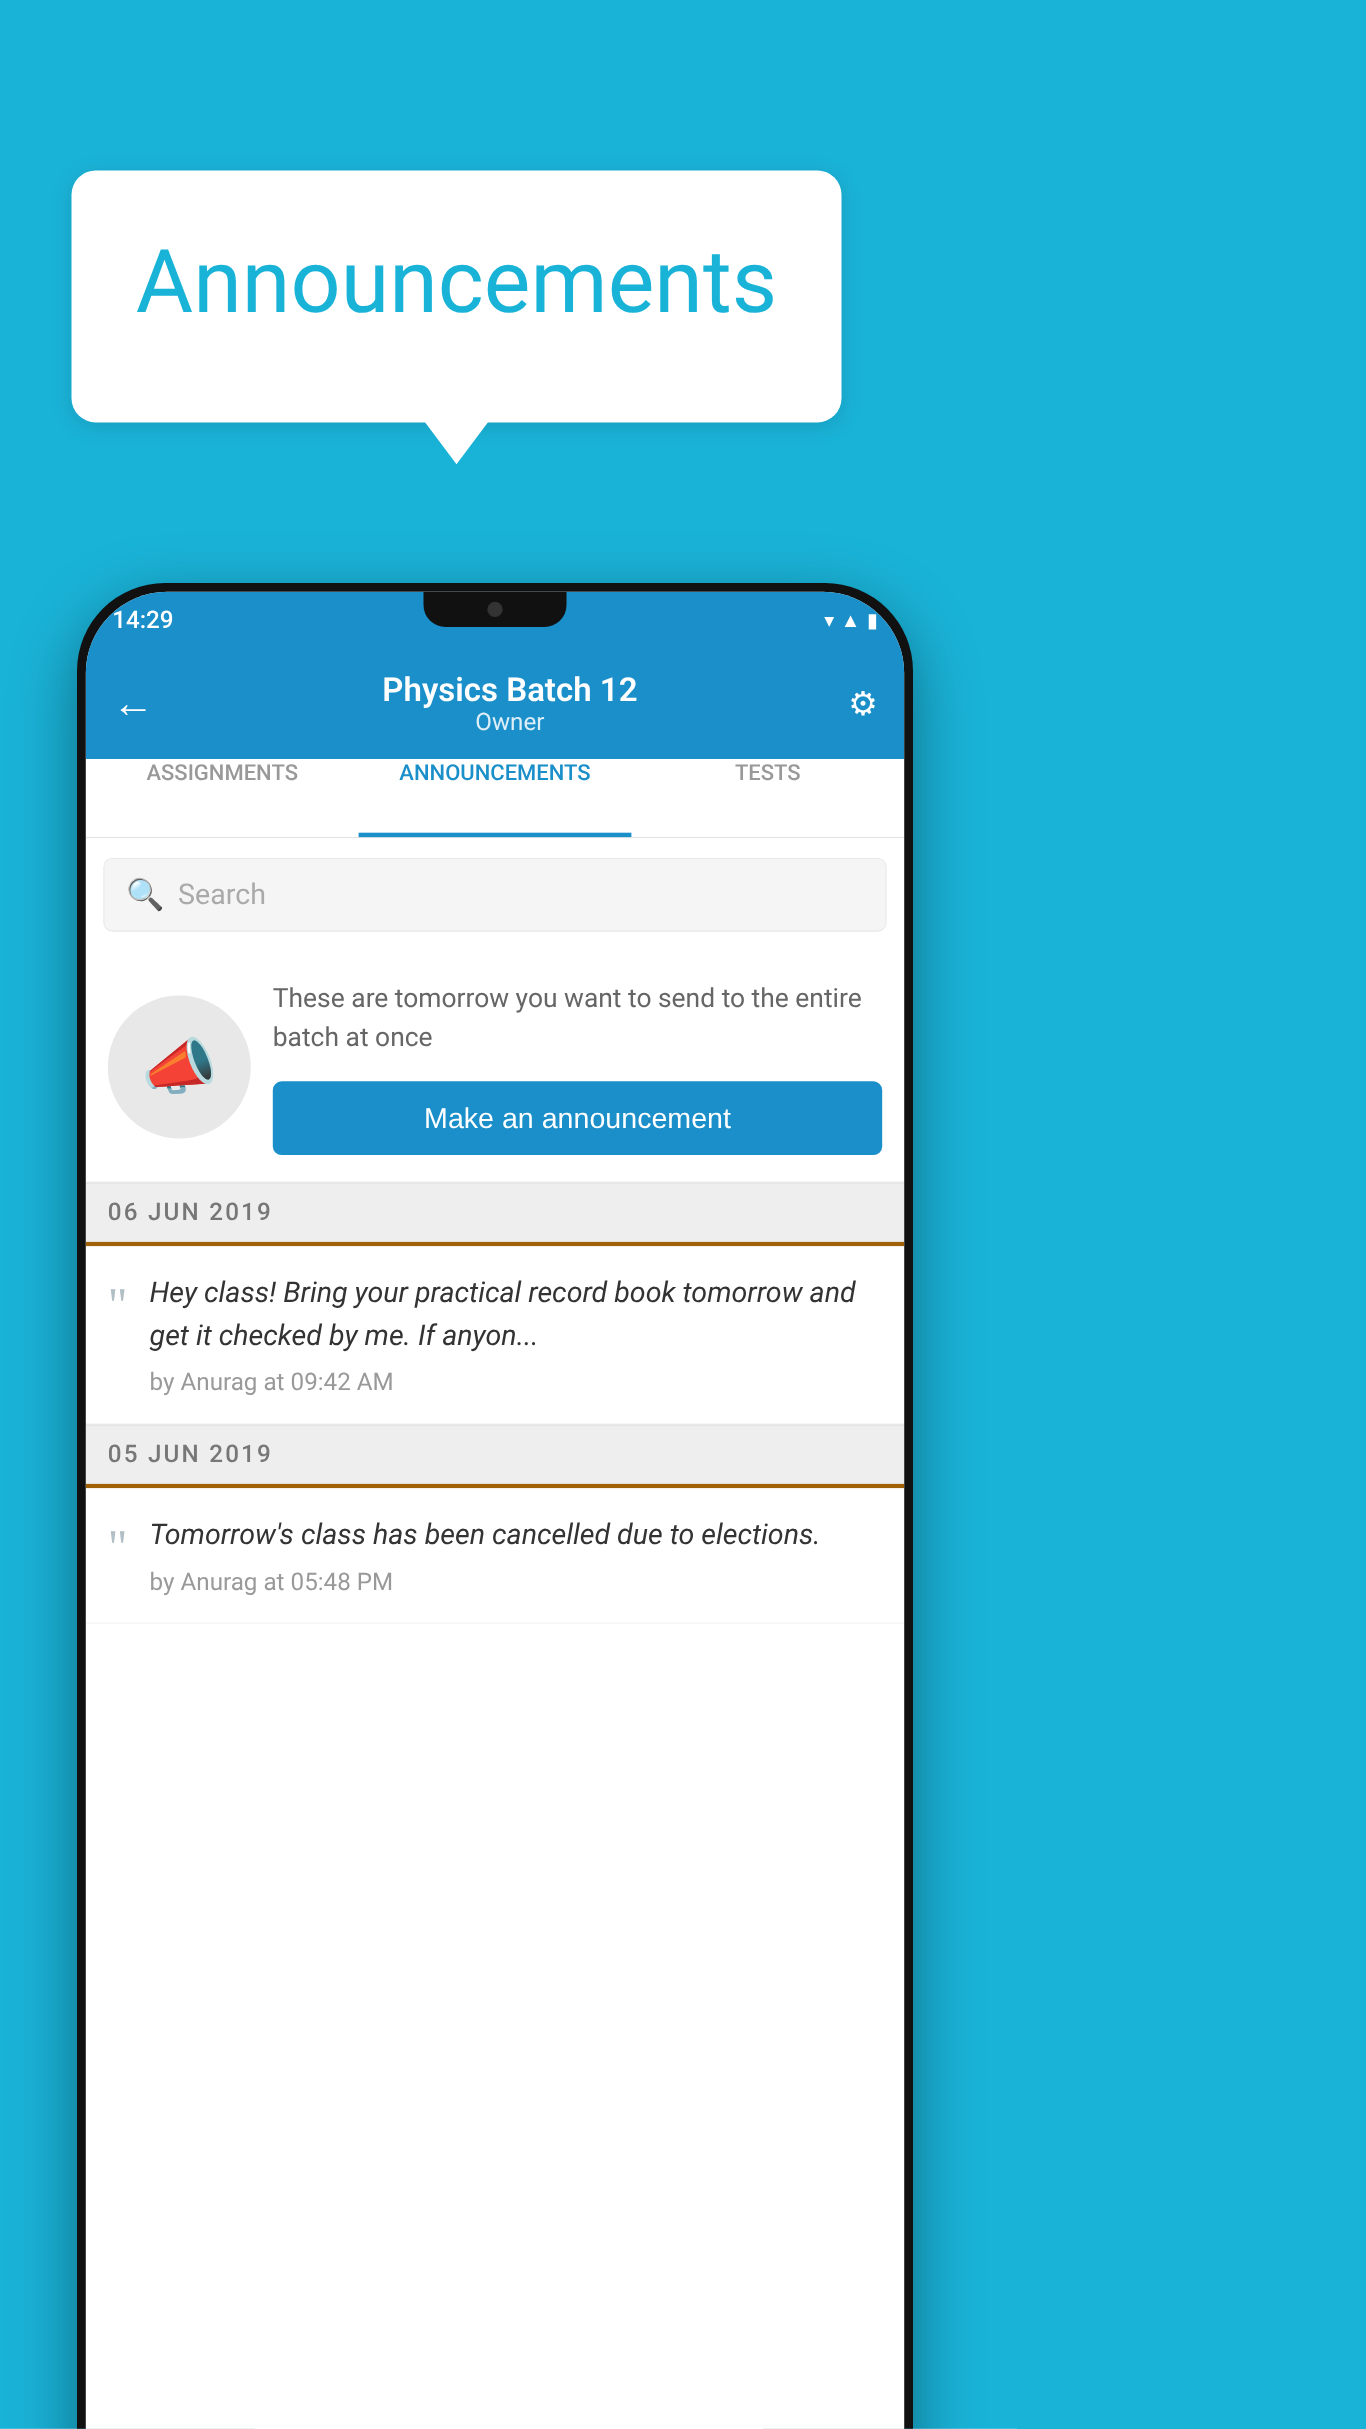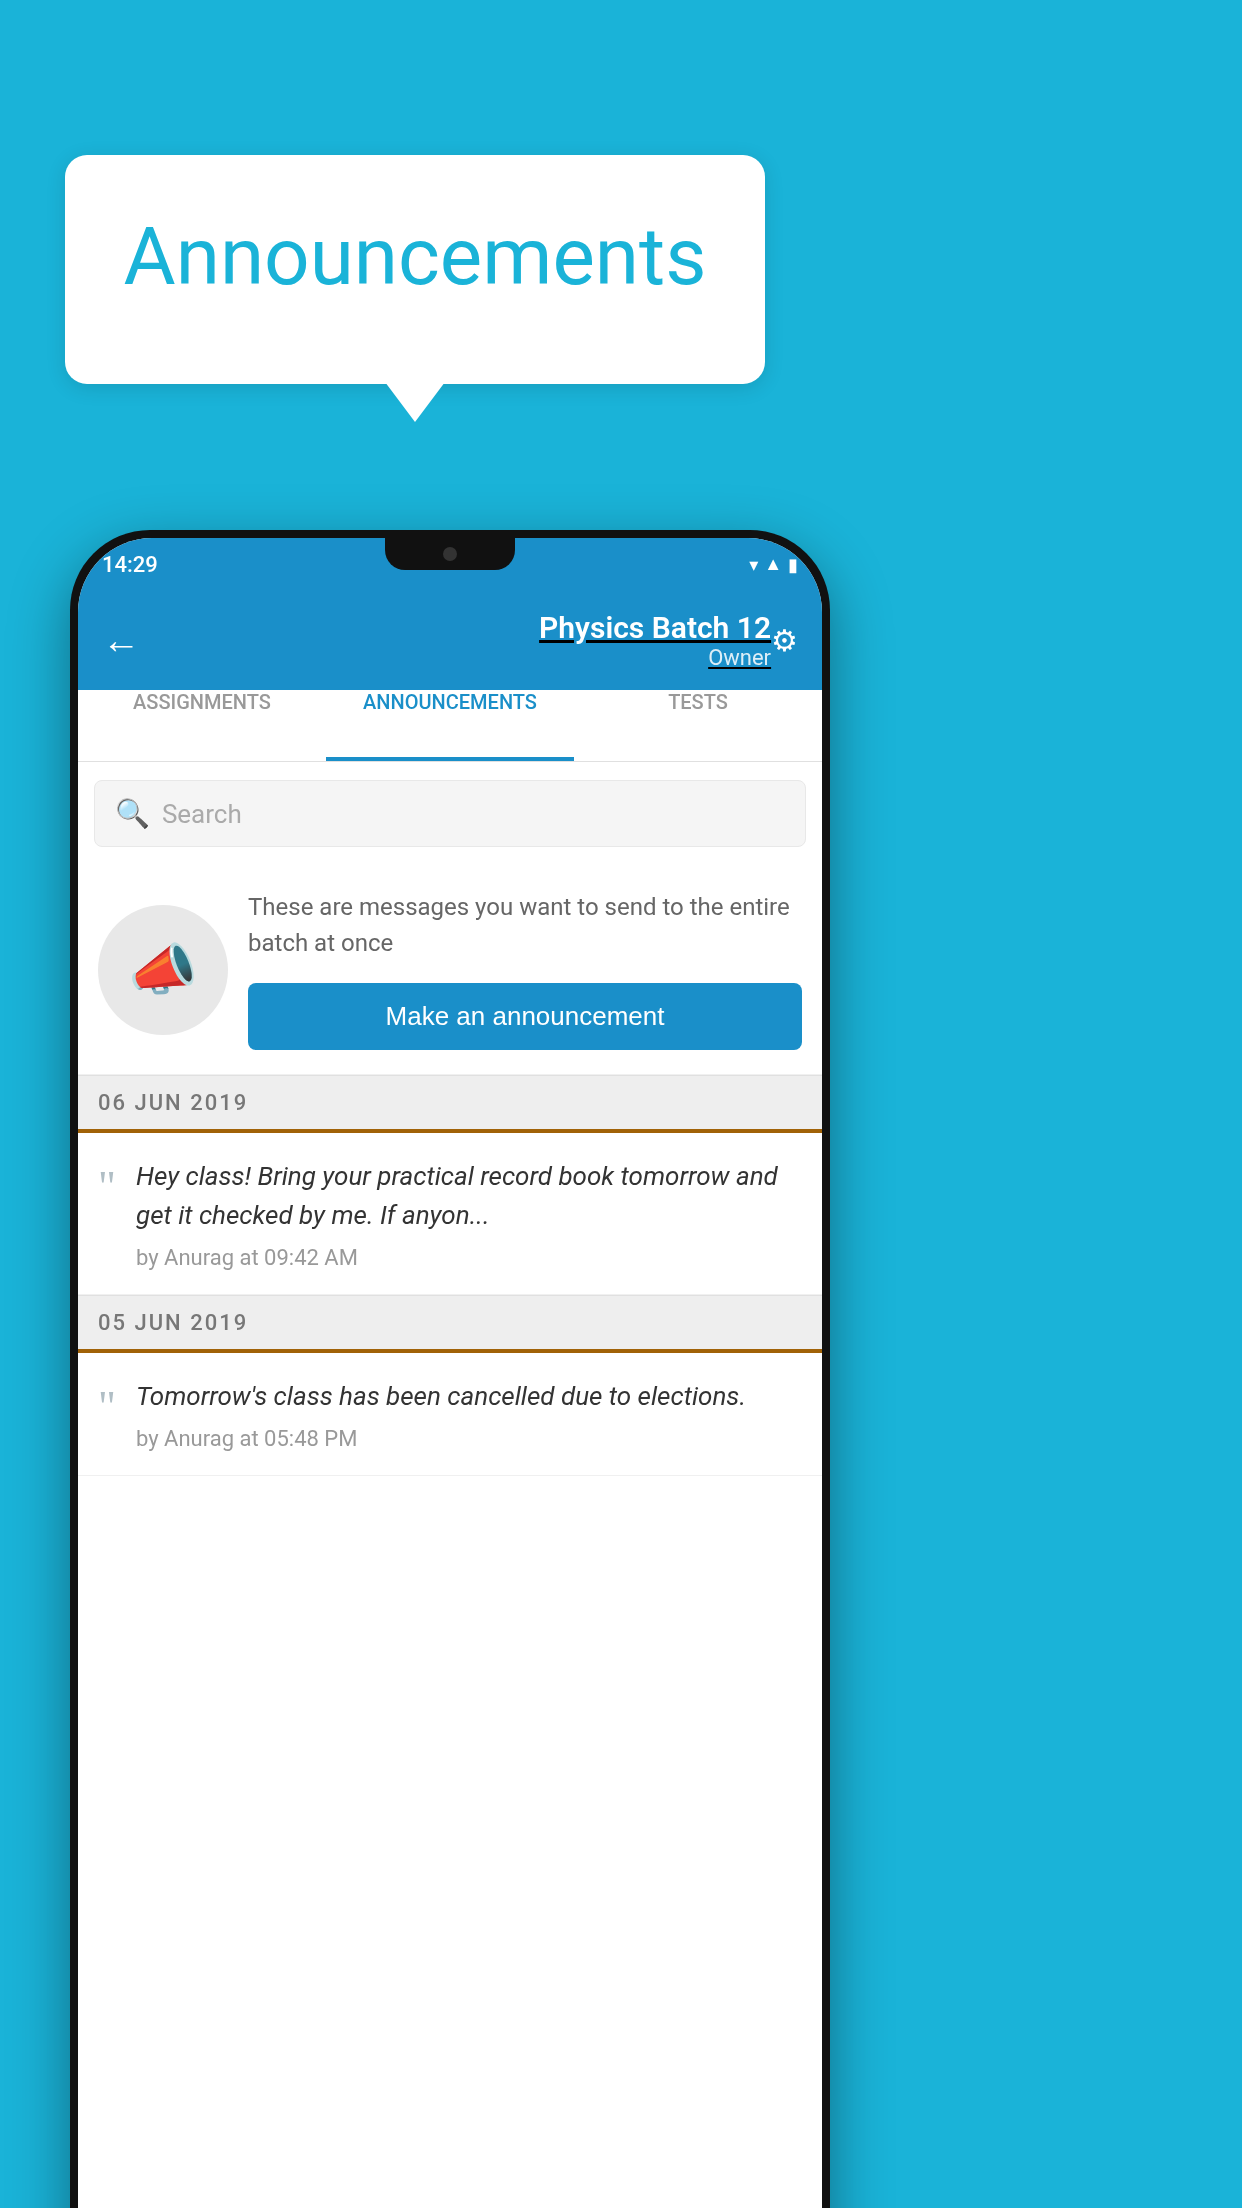--- a/index.html
+++ b/index.html
@@ -133,22 +133,21 @@
     }
     .back-btn {
       color: white;
       font-size: 38px;
       cursor: pointer;
       margin-right: 16px;
       font-weight: 300;
     }
     .app-bar-center {
       flex: 1;
-      text-align: right;
-      text-decoration: underline;
+      text-align: center;
     }
     .app-bar-title {
       color: white;
       font-size: 30px;
       font-weight: 600;
     }
     .app-bar-subtitle {
       color: rgba(255,255,255,0.85);
       font-size: 22px;
     }
@@ -359,21 +358,21 @@
       <div class="search-bar">
         <div class="search-icon-wrap">🔍</div>
         <span class="search-placeholder">Search</span>
       </div>
 
       <div class="promo-card">
         <div class="promo-icon-circle">
           <span class="megaphone-icon">📣</span>
         </div>
         <div class="promo-right">
-          <div class="promo-text">These are messages you want to send to the entire batch at once</div>
+          <div class="promo-text">These are tomorrow you want to send to the entire batch at once</div>
           <button class="make-announcement-btn">Make an announcement</button>
         </div>
       </div>
 
       <div class="date-section">06  JUN  2019</div>
 
       <div class="announcement-item">
         <div class="quote-icon">"</div>
         <div class="announcement-content">
           <div class="announcement-text">Hey class! Bring your practical record book tomorrow and get it checked by me. If anyon...</div>

